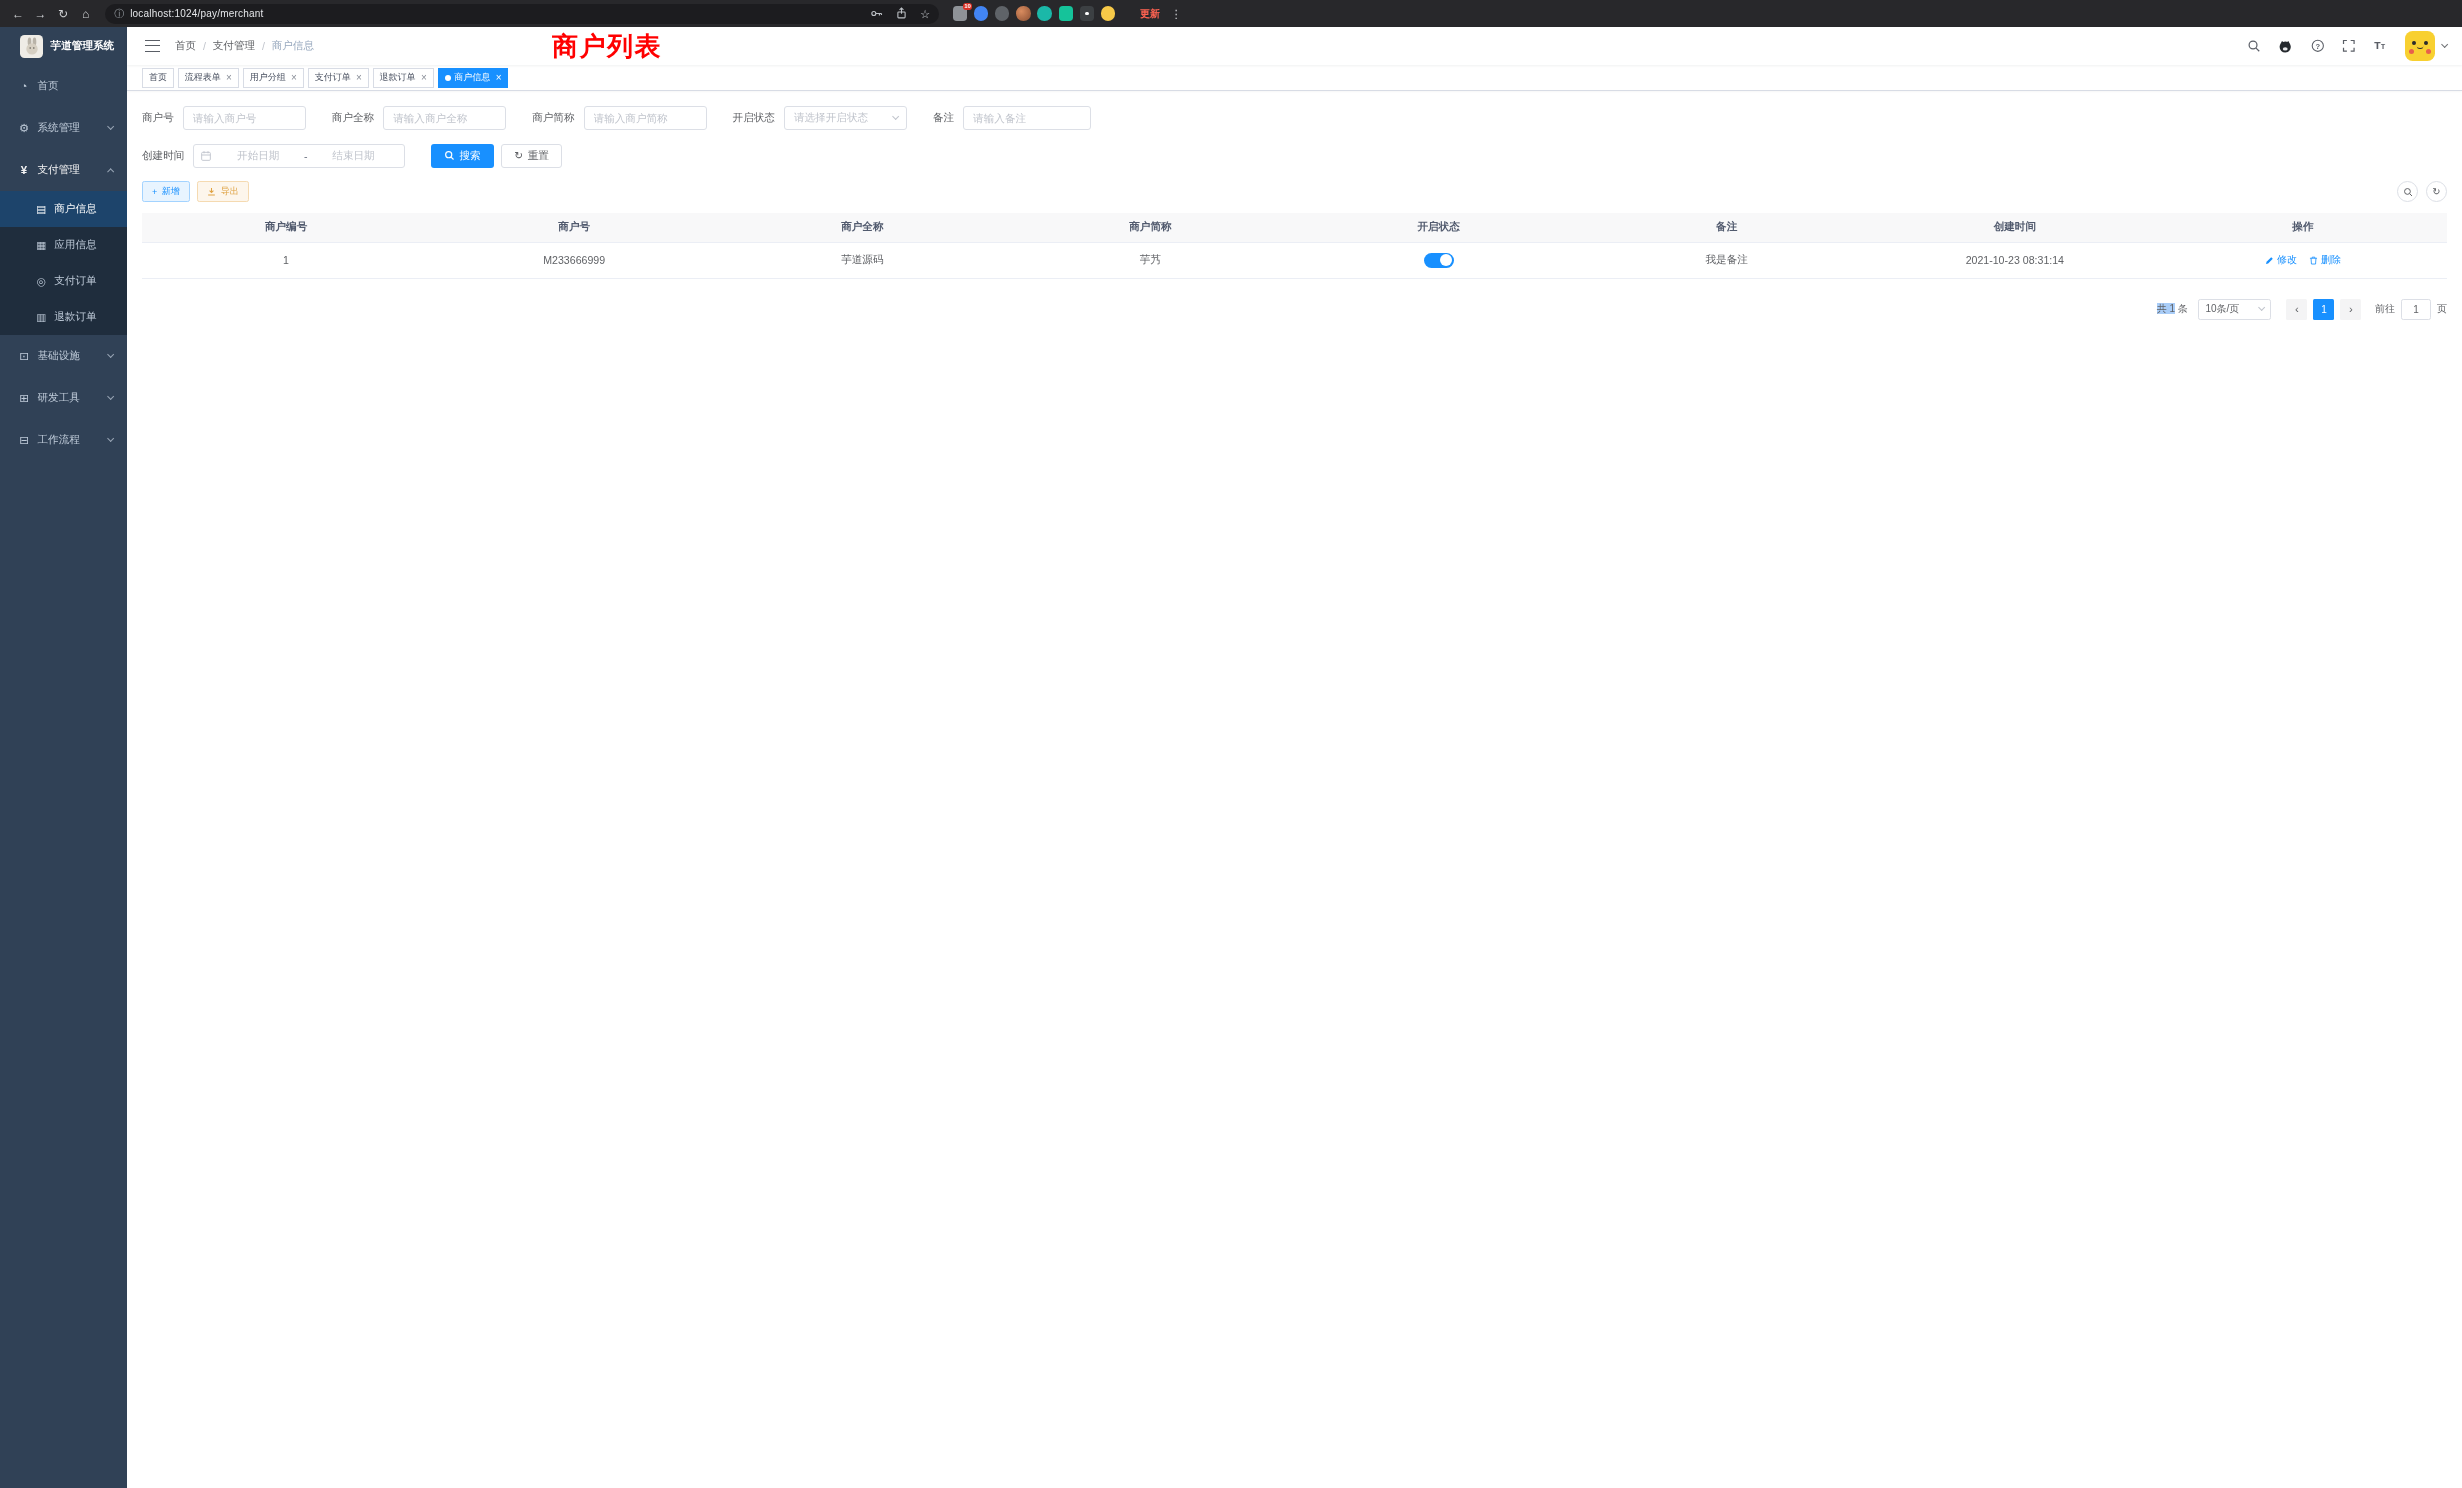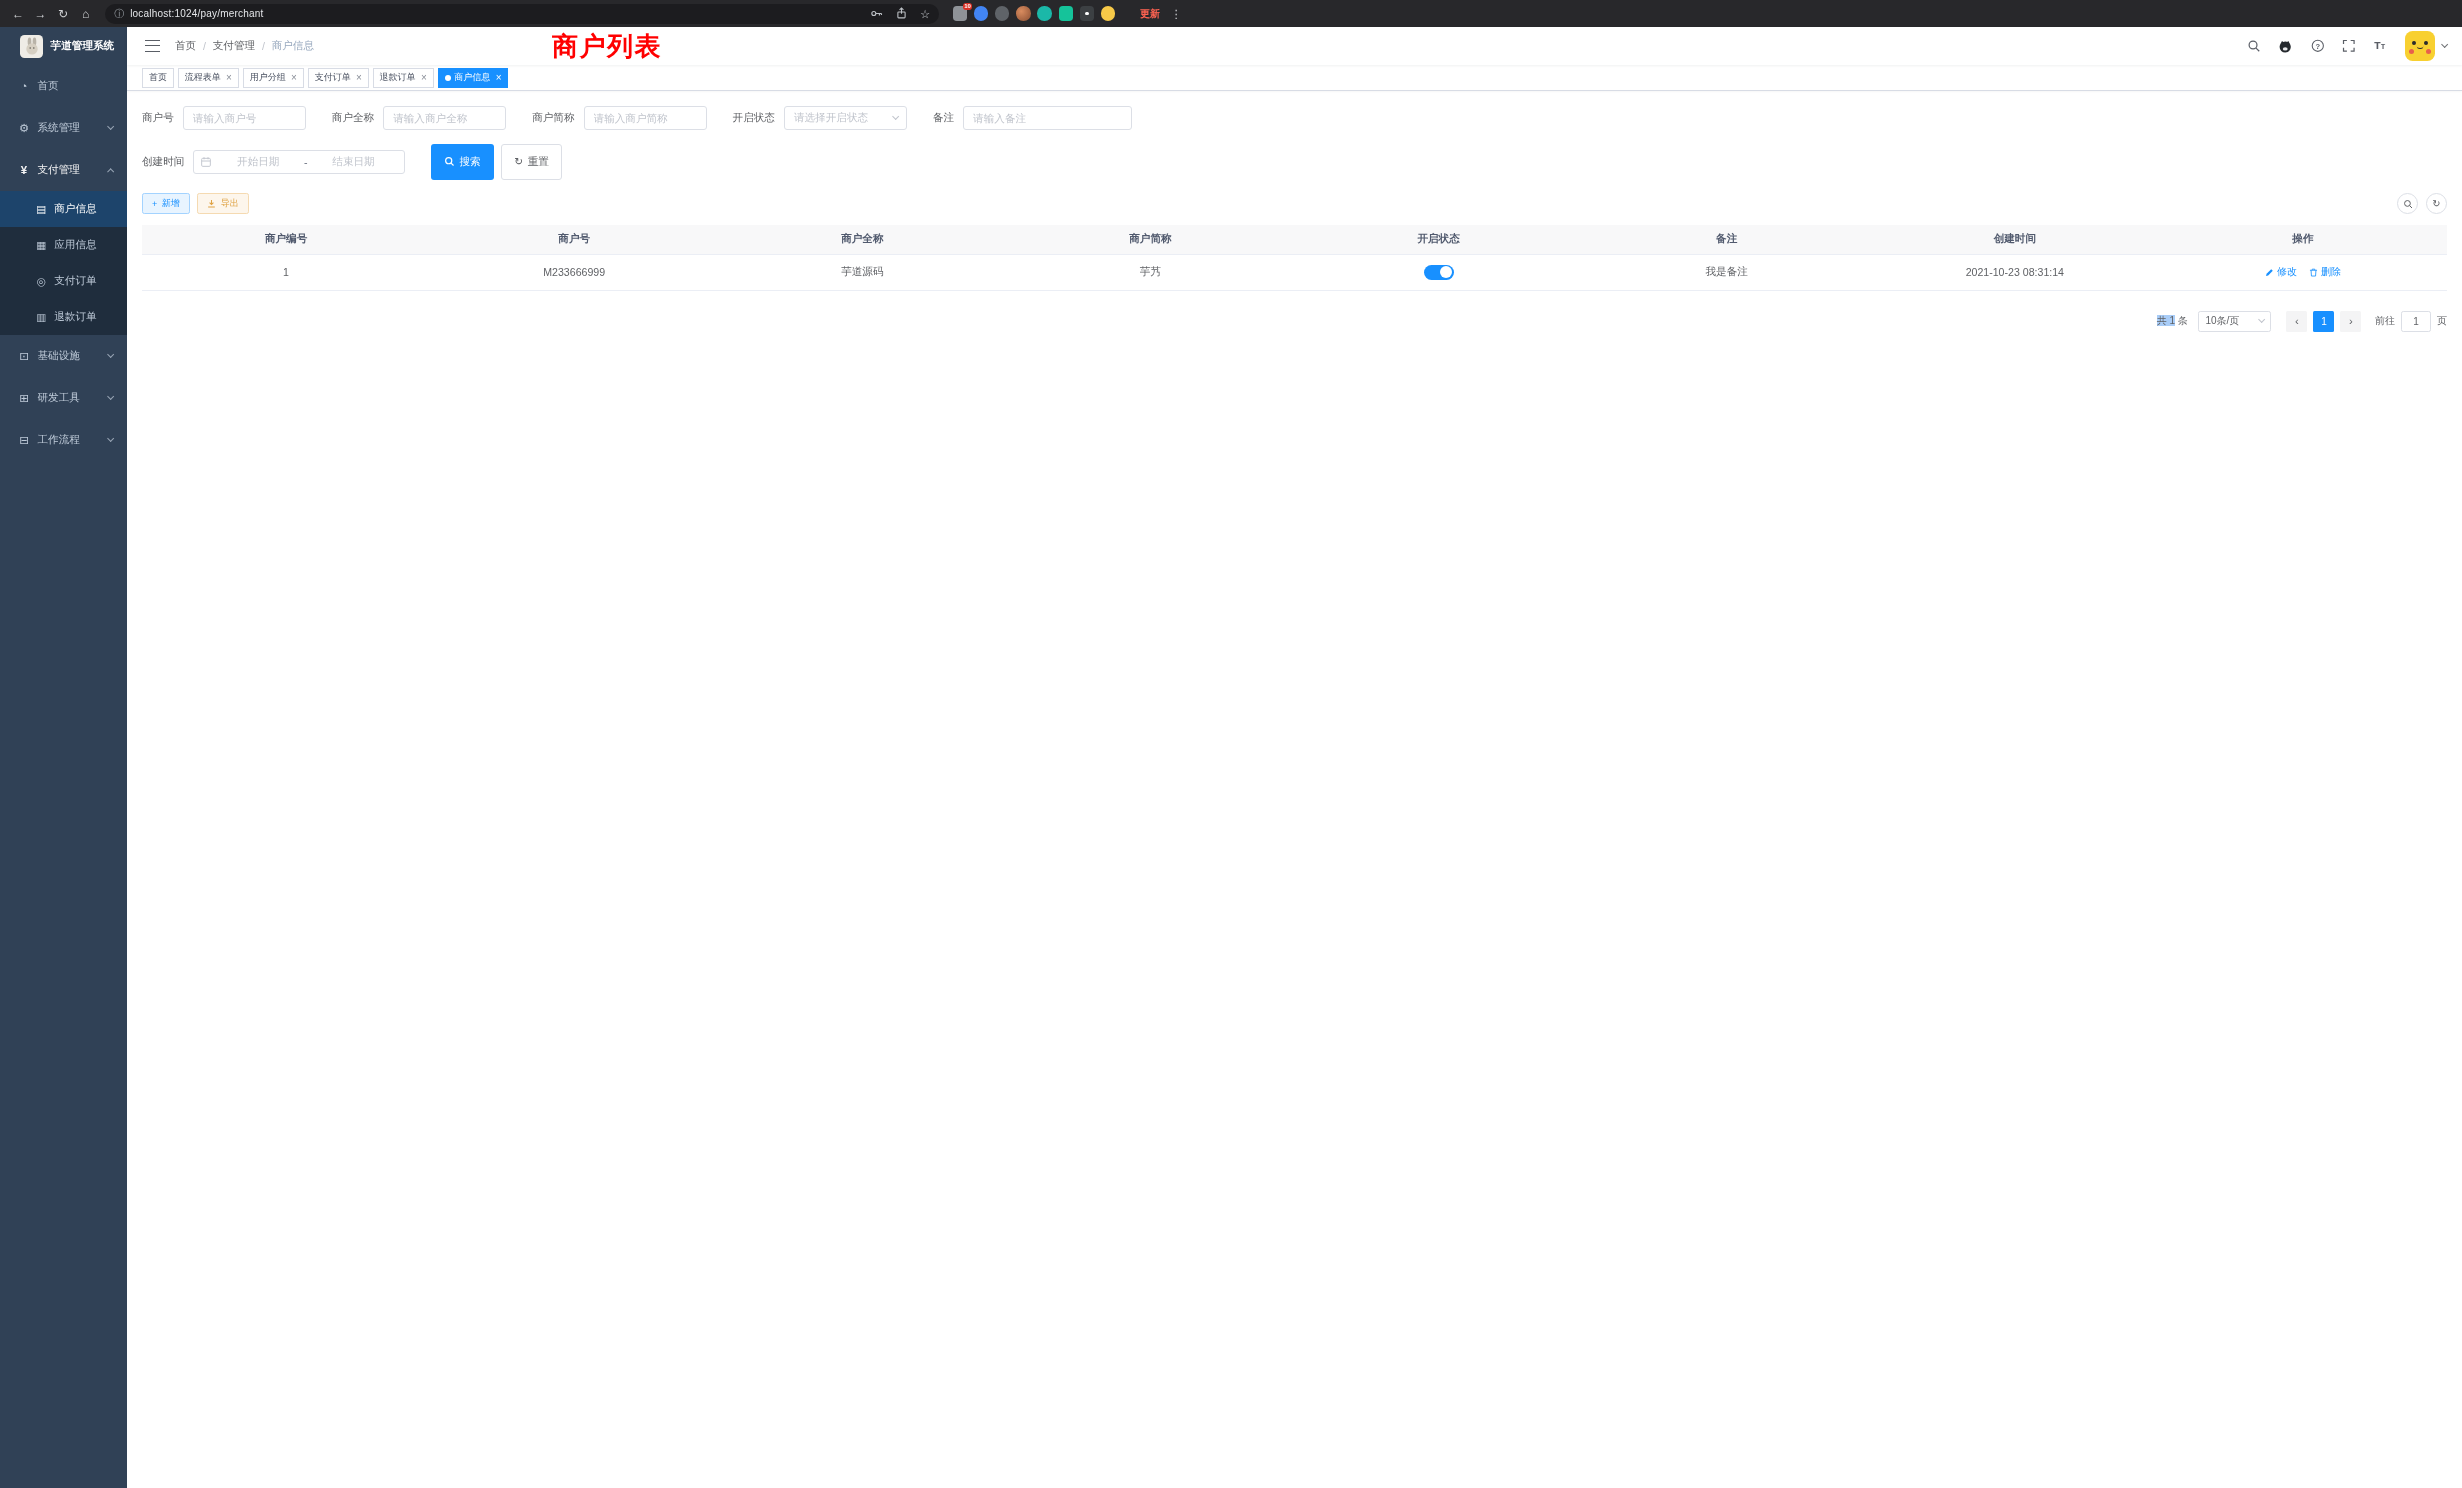--- a/index.html
+++ b/index.html
@@ -75,29 +75,29 @@
 
   
   .content{flex:1;padding:15px;background:#fff;min-height:0;}
   .frow{display:flex;align-items:center;margin-bottom:13.6px;}
   .fitem{display:flex;align-items:center;margin-right:26px;}
   .flabel{font-size:10.6px;color:#606266;margin-right:9px;white-space:nowrap;}
   .ctrl{height:24px;border:0.8px solid #dcdfe6;border-radius:3px;background:#fff;display:flex;align-items:center;}
   input.ctrl{padding:0 9px;font-size:10.6px;color:#606266;outline:none;font-family:inherit;}
   input::placeholder{color:#c0c4cc;}
   .w162{width:123px;}
-  .w185{width:169px;}
+  .w185{width:128px;}
   .select{width:123px;padding:0 7.6px 0 9px;justify-content:space-between;color:#c0c4cc;font-size:10.6px;cursor:pointer;}
   .chev2{width:5.3px;height:5.3px;border-right:1px solid #c0c4cc;border-bottom:1px solid #c0c4cc;transform:rotate(45deg);margin-top:-3px;flex:none;}
   .range{width:212px;padding:0 6px;gap:1px;color:#c0c4cc;font-size:10.6px;cursor:text;}
   .range .ph{flex:1;text-align:center;white-space:nowrap;}
   .range .dash{color:#6b7280;flex:none;}
   .cal-ico{color:#c0c4cc;flex:none;display:flex;}
 
-  .btn{height:36px;padding:0 12px;border-radius:3px;font-size:10.6px;display:inline-flex;align-items:center;gap:4.5px;border:0.8px solid transparent;cursor:pointer;font-family:inherit;white-space:nowrap;}
+  .btn{height:24px;padding:0 12px;border-radius:3px;font-size:10.6px;display:inline-flex;align-items:center;gap:4.5px;border:0.8px solid transparent;cursor:pointer;font-family:inherit;white-space:nowrap;}
   .btn-primary{background:#1890ff;color:#fff;}
   .btn-default{background:#fff;border-color:#dcdfe6;color:#606266;margin-left:7.6px;}
   .refresh-g{font-size:10.6px;line-height:1;}
   .mini{height:21px;padding:0 9px;font-size:9px;border-radius:2.3px;}
   .btn-plain-primary{color:#1890ff;background:#e8f4ff;border-color:#a3d3ff;}
   .btn-plain-warning{color:#dfa243;background:#fdf6ec;border-color:#f5dab1;margin-left:7.6px;}
   .action-row{display:flex;align-items:center;margin:1.5px 0 10.6px 0;}
   .tool-btns{margin-left:auto;display:flex;gap:7.6px;}
   .circle-btn{width:21px;height:21px;border-radius:50%;border:0.8px solid #dcdfe6;display:flex;align-items:center;justify-content:center;color:#606266;background:#fff;cursor:pointer;font-size:10px;}
 

